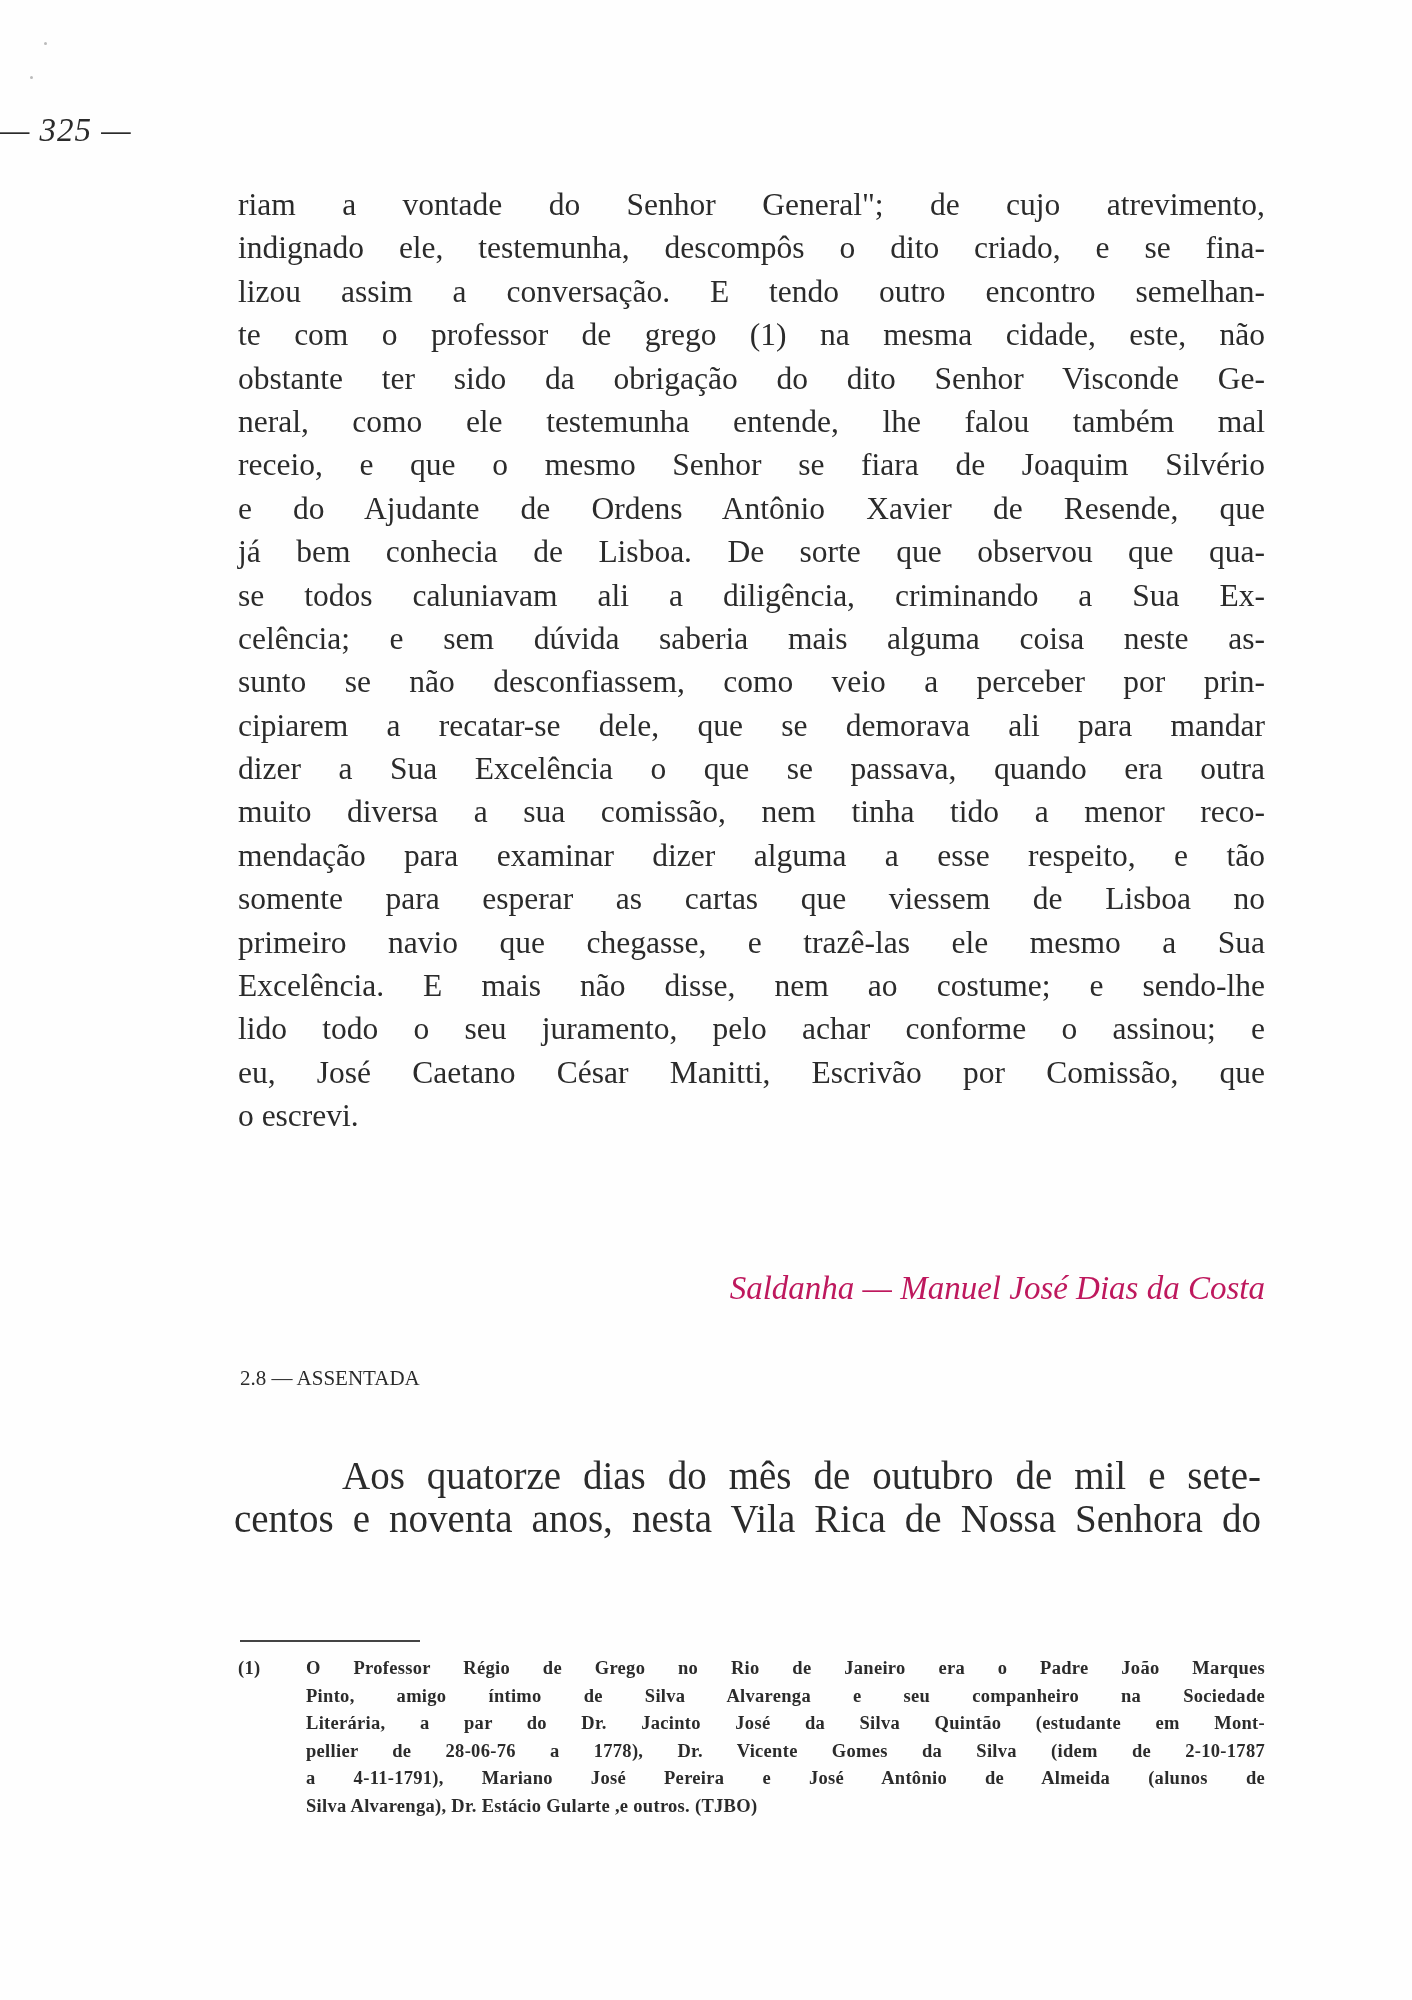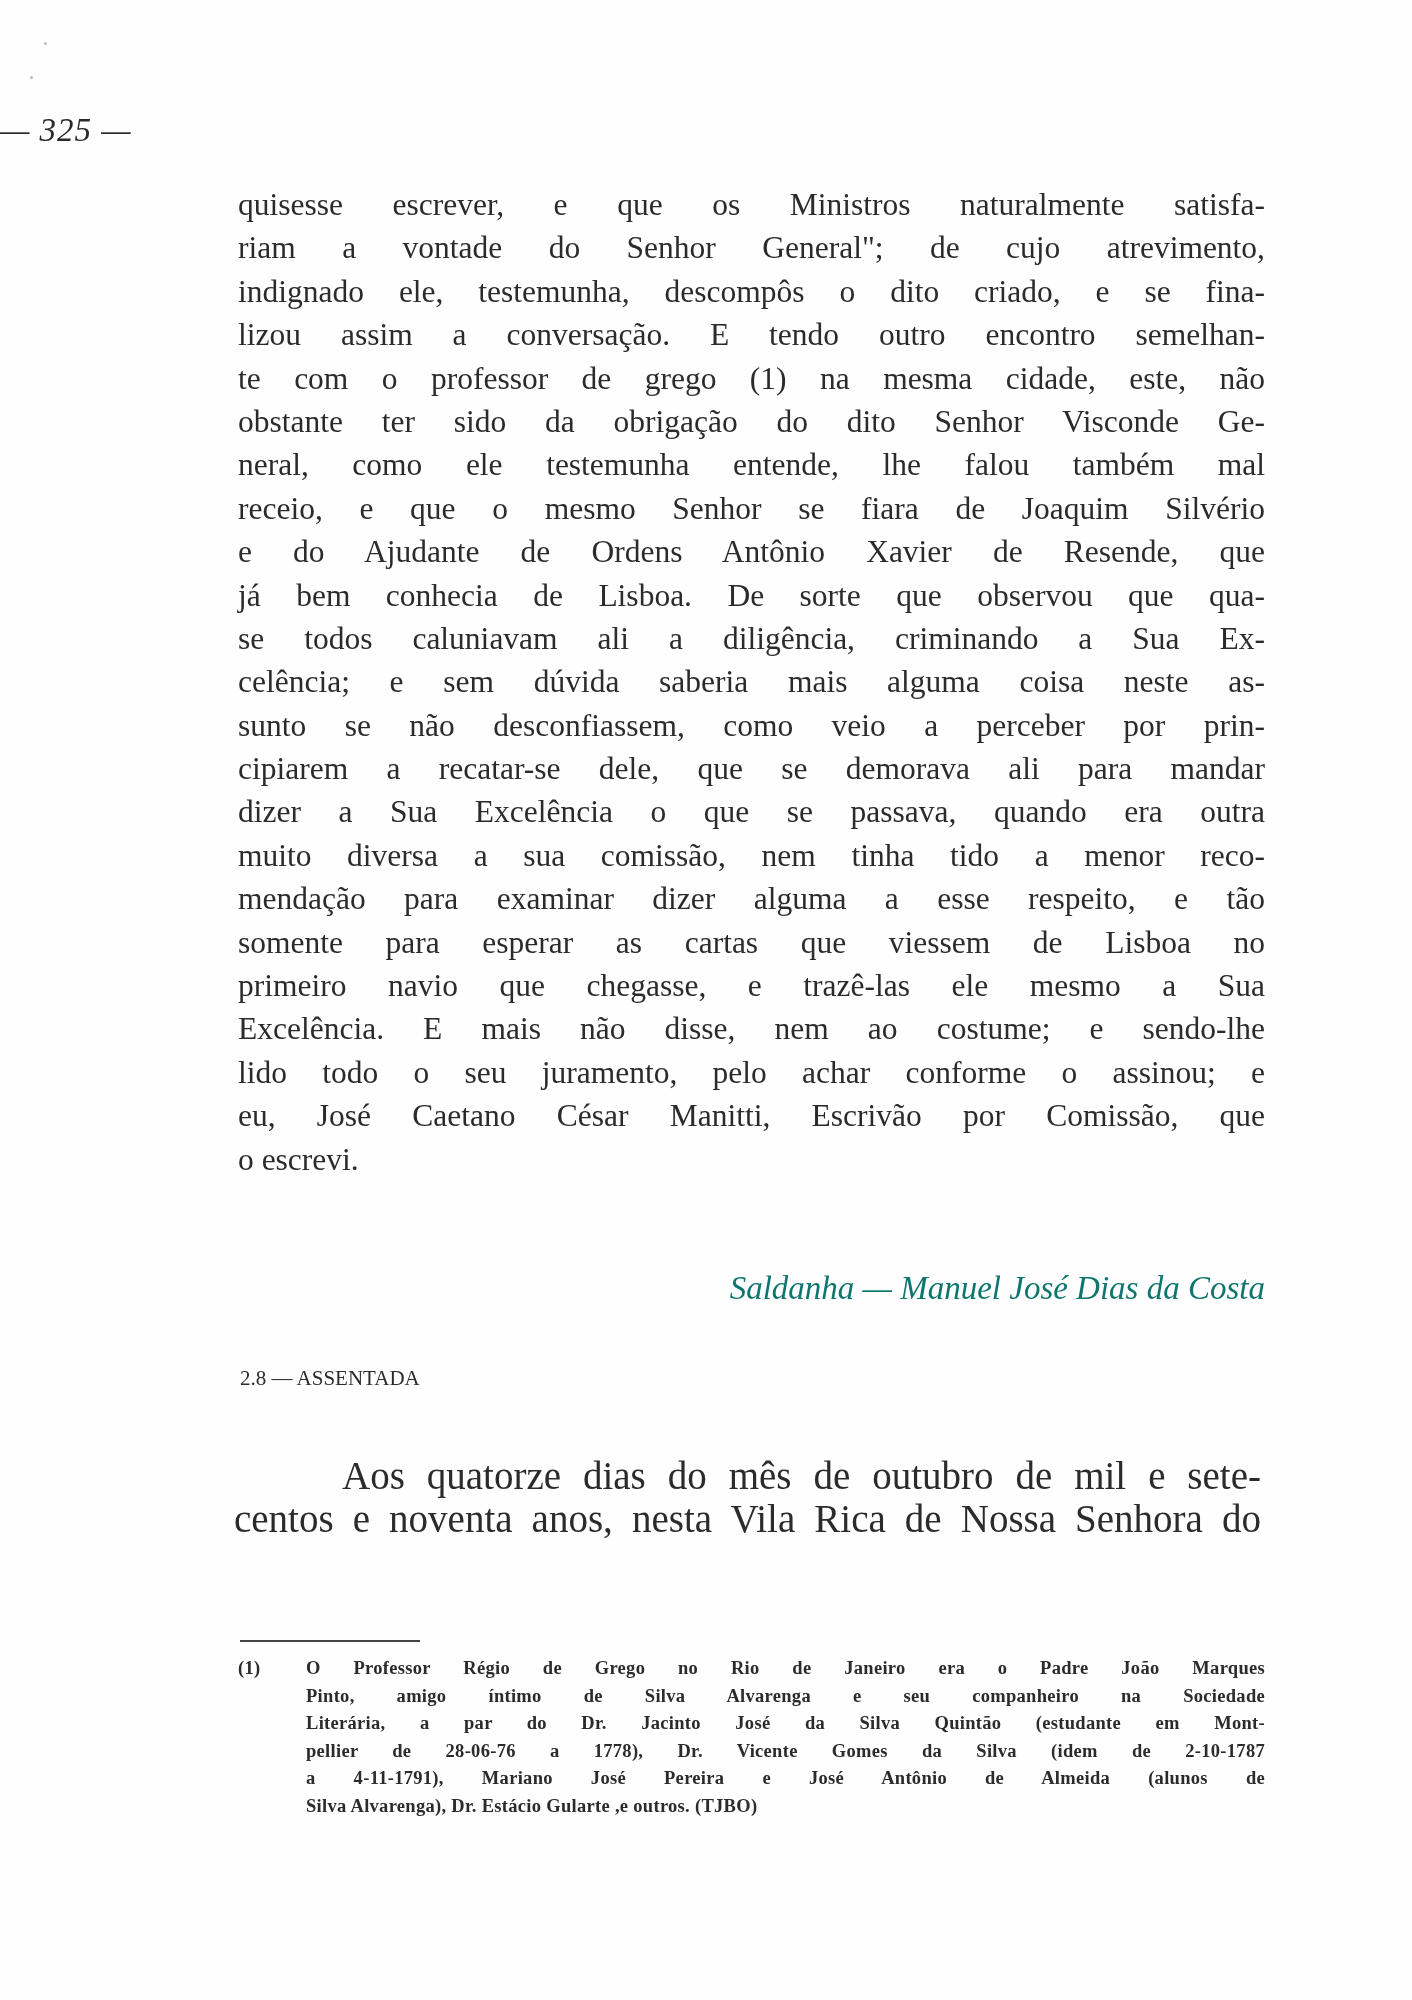--- a/index.html
+++ b/index.html
@@ -51,21 +51,21 @@
     }
     .body-text .line.last {
       text-align-last: left;
     }
     .signature {
       position: absolute;
       top: 1270px;
       right: 147px;
       font-size: 33px;
       font-style: italic;
-      color: #0f766e;
+      color: #be185d;
       white-space: nowrap;
     }
     .section-heading {
       position: absolute;
       top: 1366px;
       left: 240px;
       font-size: 21px;
       color: #2b2b2b;
       white-space: nowrap;
     }
@@ -138,21 +138,20 @@
 <body>
 
 <div class="page">
 
   <span class="scan-mark" style="left:44px;top:42px;"></span>
   <span class="scan-mark" style="left:30px;top:76px;"></span>
 
   <div class="page-number">— 325 —</div>
 
   <div class="body-text">
-    <span class="line">quisesse escrever, e que os Ministros naturalmente satisfa-</span>
     <span class="line">riam a vontade do Senhor General"; de cujo atrevimento,</span>
     <span class="line">indignado ele, testemunha, descompôs o dito criado, e se fina-</span>
     <span class="line">lizou assim a conversação. E tendo outro encontro semelhan-</span>
     <span class="line">te com o professor de grego (1) na mesma cidade, este, não</span>
     <span class="line">obstante ter sido da obrigação do dito Senhor Visconde Ge-</span>
     <span class="line">neral, como ele testemunha entende, lhe falou também mal</span>
     <span class="line">receio, e que o mesmo Senhor se fiara de Joaquim Silvério</span>
     <span class="line">e do Ajudante de Ordens Antônio Xavier de Resende, que</span>
     <span class="line">já bem conhecia de Lisboa. De sorte que observou que qua-</span>
     <span class="line">se todos caluniavam ali a diligência, criminando a Sua Ex-</span>

